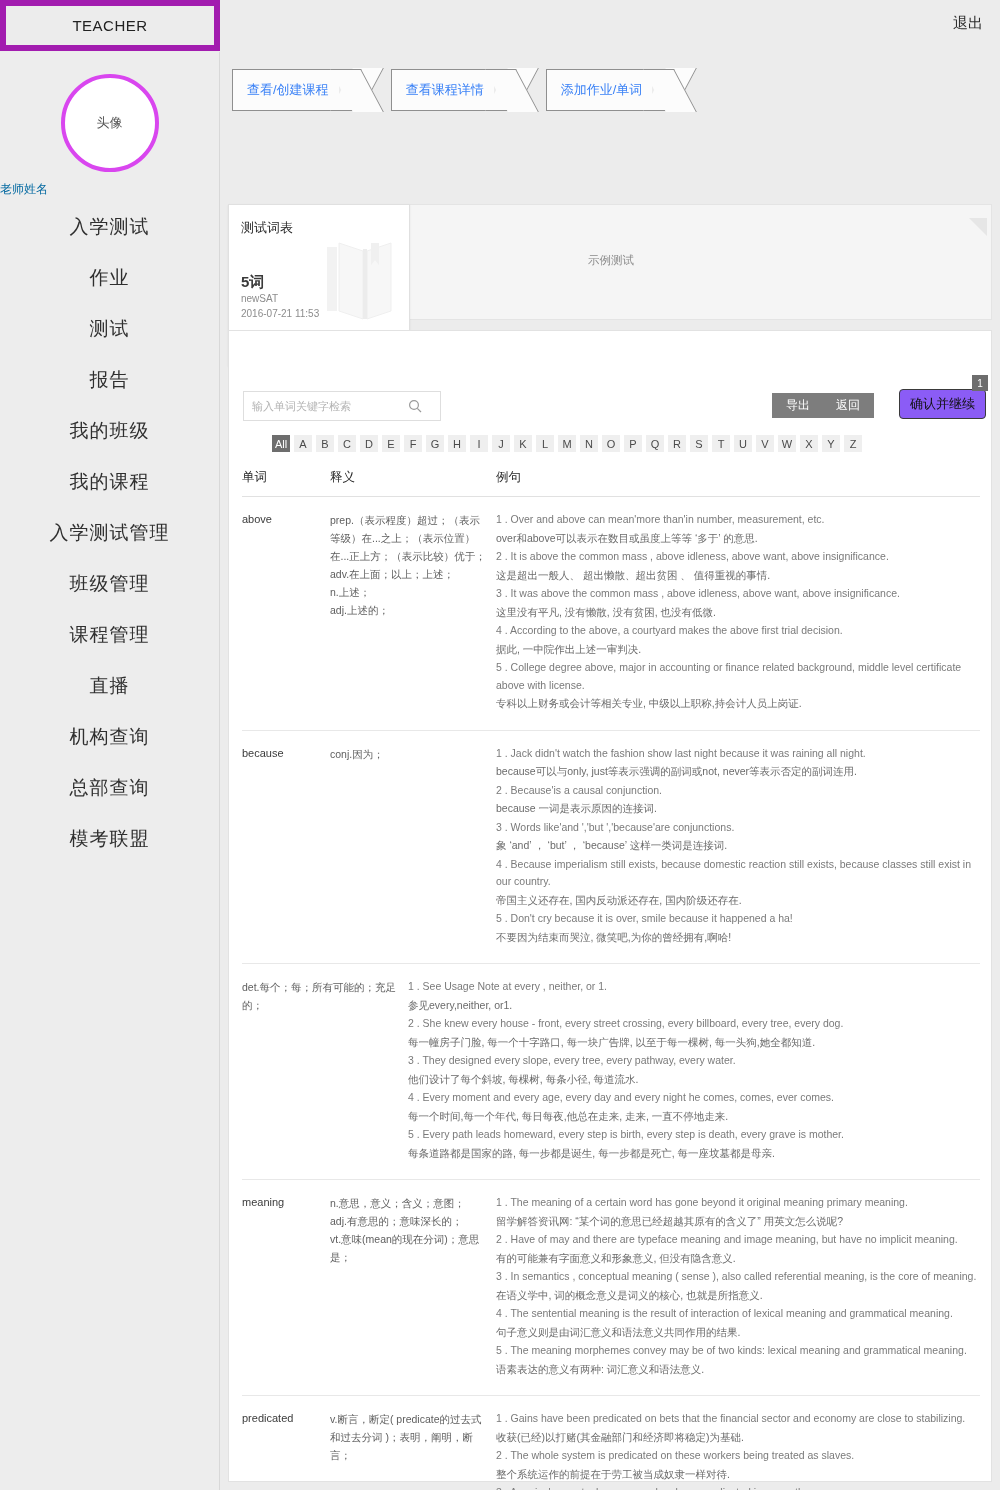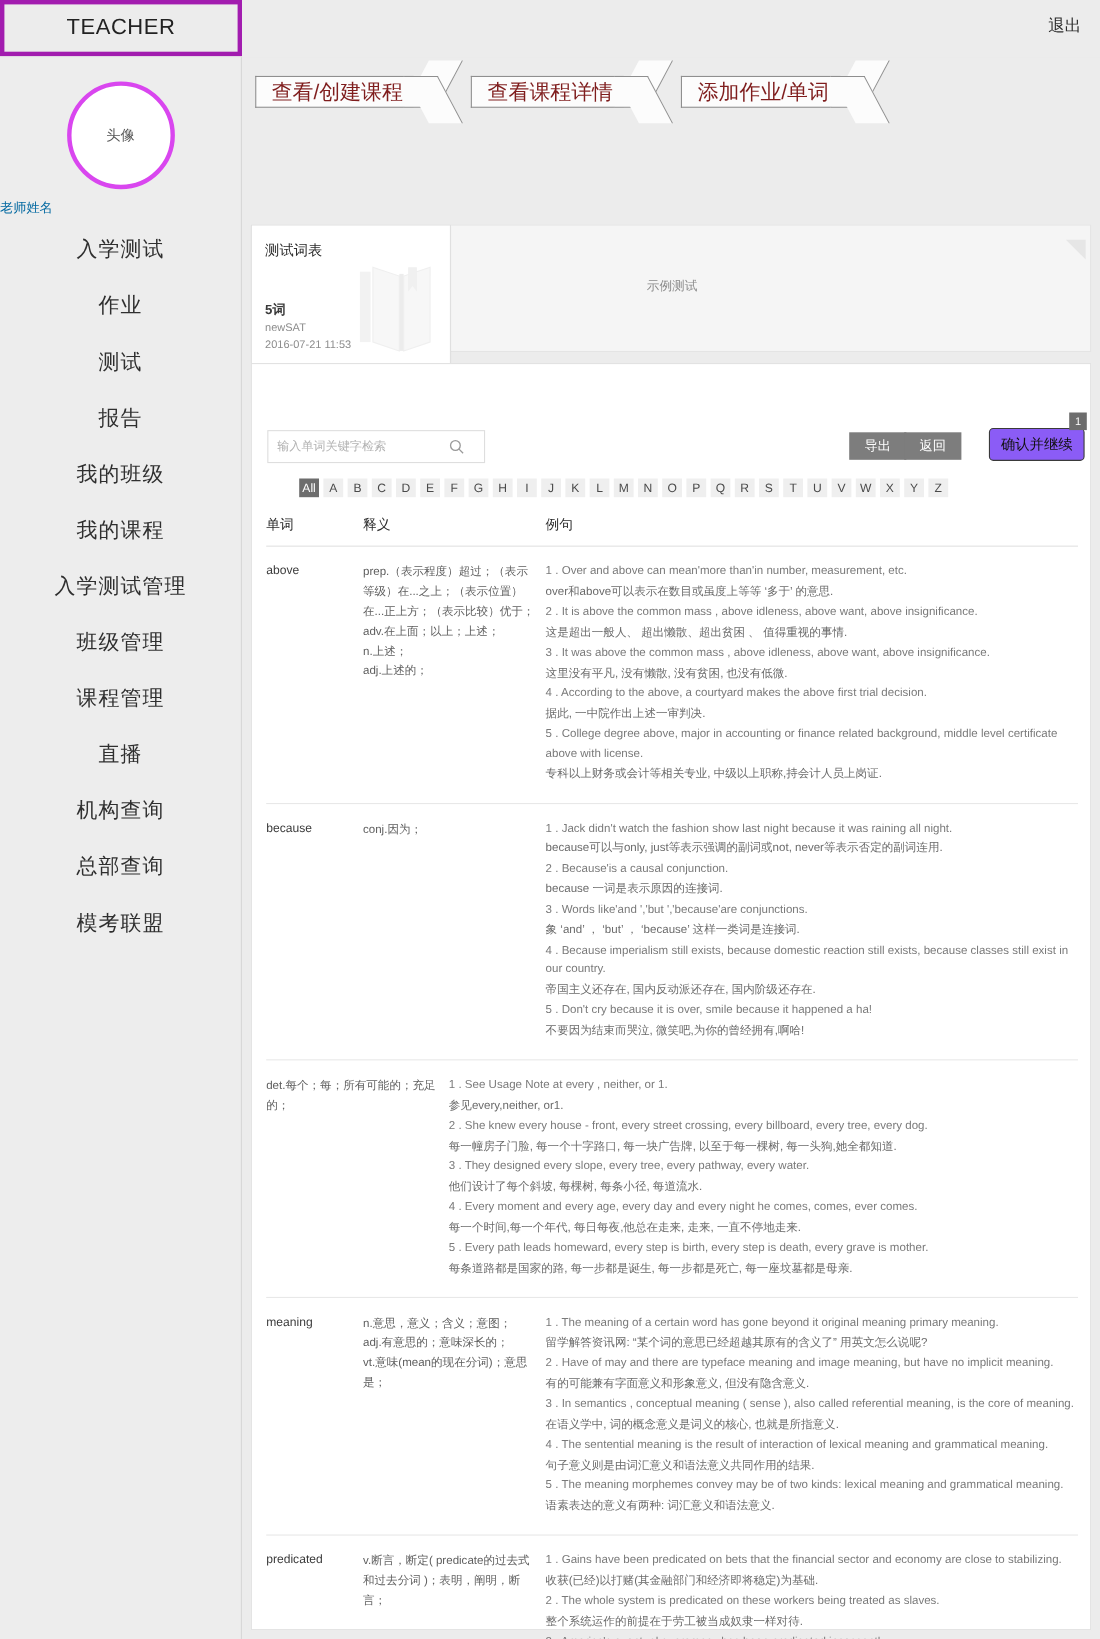--- a/index.html
+++ b/index.html
@@ -13,23 +13,23 @@
   }
   #app { position: relative; width: 1000px; height: 1490px; }
 
   
   .topbar {
     position: absolute; top: 0; left: 0; width: 1000px; height: 52px;
     background: #ececec;
   }
   .brand-box {
     position: absolute; top: 0; left: 0; width: 220px; height: 51px;
-    border: 4px solid #a21caf; background: #ececec;
+    border: 6px solid #a21caf; background: #ececec;
     display: flex; align-items: center; justify-content: center;
-    font-size: 20px; letter-spacing: .5px; color: #222;
+    font-size: 15px; letter-spacing: .5px; color: #222;
   }
   .logout {
     position: absolute; top: 14px; right: 17px;
     font-size: 15px; color: #2b2b2b; cursor: pointer;
   }
 
   
   .sidebar {
     position: absolute; top: 52px; left: 0; width: 220px; height: 1438px;
     background: #ededed; border-right: 1px solid #d8d8d8;
@@ -53,24 +53,24 @@
   
   .main {
     position: absolute; top: 52px; left: 220px;
     width: 780px; height: 1438px;
     background: #ececec;
   }
 
   
   .crumbs { position: absolute; top: 17px; left: 12px; display: flex; }
   .crumb {
-    position: relative; height: 29px; background: #fcfcfc;
+    position: relative; height: 42px; background: #fcfcfc;
     border: 1px solid #8f8f8f; border-right: none;
     display: flex; align-items: center; padding: 0 10px 0 14px;
-    font-size: 19px; color: #7f1d1d; margin-right: 52px; cursor: pointer;
+    font-size: 13px; color: #3b82f6; margin-right: 52px; cursor: pointer;
   }
   .crumb::after {
     content: ""; position: absolute; top: -1px; right: -22px;
     width: 30px; height: 42px; background: #fcfcfc;
     border-top: 1px solid #8f8f8f; border-right: 1px solid #8f8f8f;
     transform: skewX(28deg); transform-origin: top left;
     z-index: 1;
   }
   .crumb::before {
     content: ""; position: absolute; bottom: -1px; right: -22px;
@@ -103,21 +103,21 @@
     border-top: 18px solid #e6e6e6;
   }
   .book-card {
     position: absolute; top: 152px; left: 8px;
     width: 182px; height: 162px;
     background: #fff; border: 1px solid #e0e0e0;
     box-shadow: 0 1px 2px rgba(0,0,0,.07);
     padding: 14px 12px;
   }
   .book-title { font-size: 13px; color: #2b2b2b; }
-  .book-count { position: absolute; left: 12px; top: 68px; font-size: 12px; color: #3a3a3a; font-weight: bold; }
+  .book-count { position: absolute; left: 12px; top: 68px; font-size: 15px; color: #3a3a3a; font-weight: bold; }
   .book-tag   { position: absolute; left: 12px; top: 88px; font-size: 10px; color: #8c8c8c; }
   .book-date  { position: absolute; left: 12px; top: 103px; font-size: 10px; color: #8c8c8c; }
   .book-icon { position: absolute; right: 6px; top: 30px; opacity: .55; }
 
   
   .panel {
     position: absolute; top: 278px; left: 8px;
     width: 764px; height: 1152px;
     background: #fff; border: 1px solid #e2e2e2;
   }

